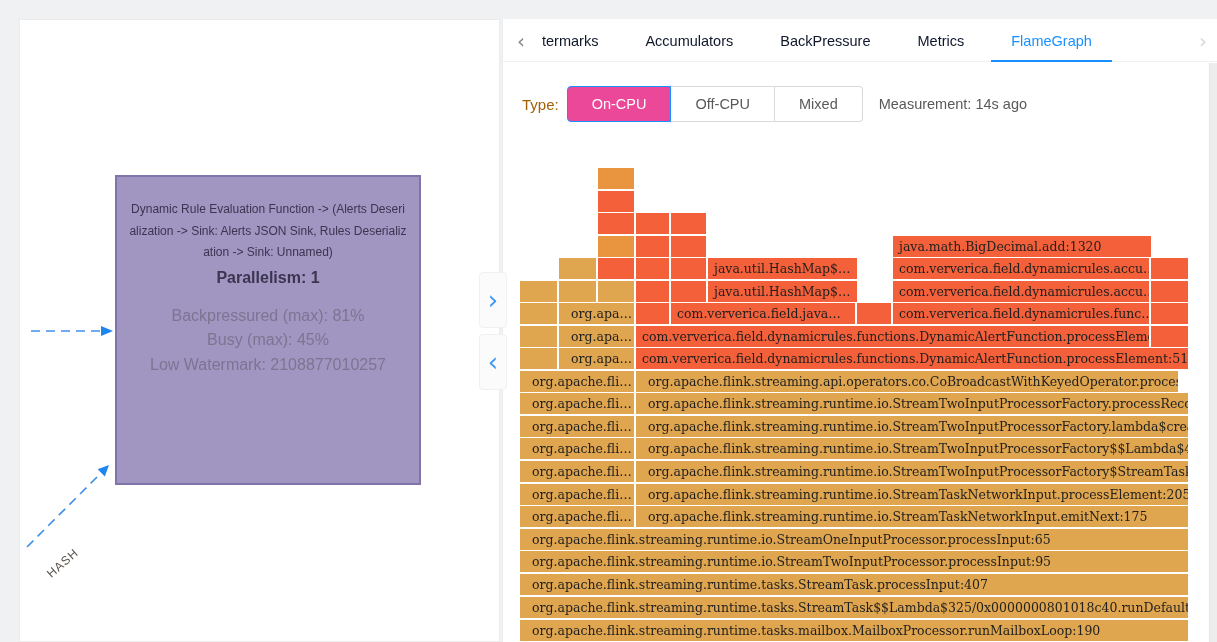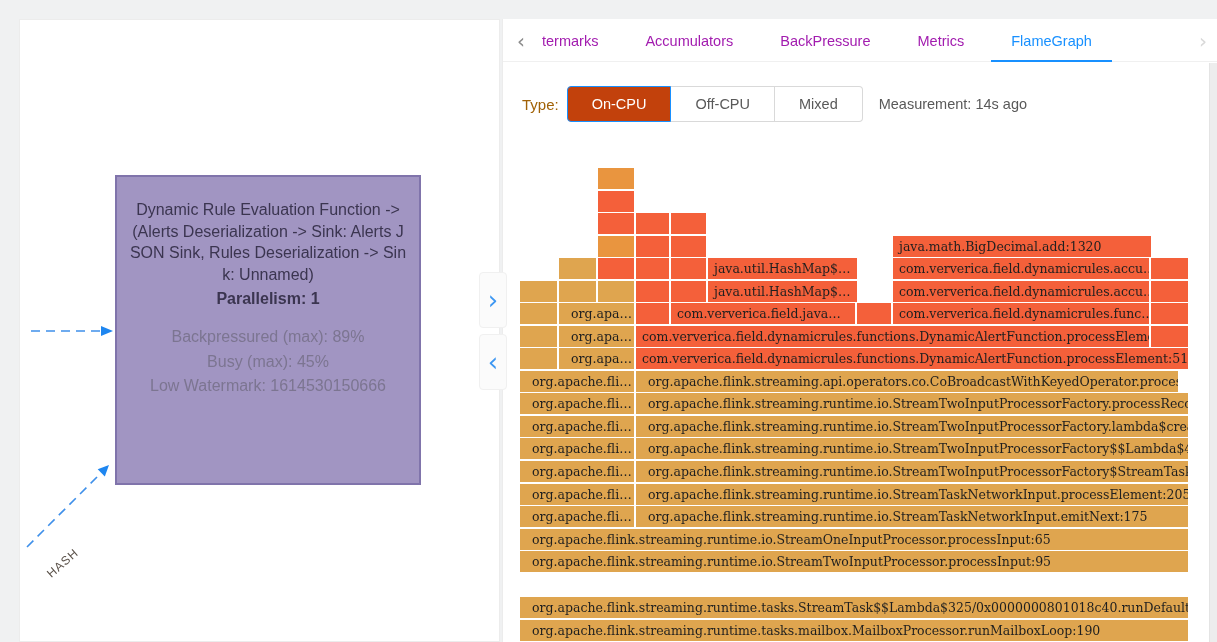--- a/index.html
+++ b/index.html
@@ -14,21 +14,21 @@
   #right-panel { left:502px; top:19px; width:715px; height:623px; border-left:1px solid #ececec; }
 
   
   #job-node {
     position:absolute; left:95px; top:155px; width:306px; height:310px;
     background:#a195c2; border:2px solid #8074ab;
     text-align:center; color:#3b3550; cursor:pointer;
   }
   .node-title {
     margin:22px auto 0; width:278px;
-    font-size:16px; line-height:21.5px; word-break:break-all;
+    font-size:12px; line-height:21.5px; word-break:break-all;
   }
   .node-parallelism { margin-top:5px; font-size:16px; font-weight:bold; }
   .node-stats { margin:17px auto 0; width:252px; font-size:16px; line-height:24.5px;
     color:#7c7591; word-break:break-all; }
   #hash-label {
     position:absolute; left:24px; top:550px;
     font-size:12px; color:#5a5149; letter-spacing:1px;
     transform:rotate(-41deg); transform-origin:0 0;
   }
   #edge-arrows { position:absolute; inset:0; pointer-events:none; }
@@ -41,40 +41,40 @@
     color:#3d97f2; font-size:26px; line-height:1; cursor:pointer; z-index:5;
     font-family:"DejaVu Sans", sans-serif;
   }
   #split-expand   { top:272px; }
   #split-collapse { top:334px; }
 
   
   #tabbar { position:absolute; left:0; top:0; width:100%; height:43px;
     border-bottom:1px solid #f0f0f0; background:#fff; }
   #tabs { position:absolute; left:39px; top:0; height:43px; display:flex; gap:47px; align-items:center; }
-  .tab { font-size:14.5px; color:#a21caf; white-space:nowrap; cursor:pointer; }
+  .tab { font-size:14.5px; color:#0f172a; white-space:nowrap; cursor:pointer; }
   .tab.active { color:#1890ff; }
   #ink-bar { position:absolute; bottom:-1px; height:2px; background:#1890ff; }
   .tab-scroll { position:absolute; top:0; height:43px; display:flex; align-items:center;
     font-size:20px; cursor:pointer; font-family:"DejaVu Sans", sans-serif; }
   #tab-prev { left:14px; color:#8c8c8c; }
   #tab-next { right:10px; color:#d9d9d9; }
 
   
   #controls { position:absolute; left:19px; top:67px; height:36px; display:flex; align-items:center; }
   #type-label { font-size:15px; color:#a16207; margin-right:8px; }
   #type-group { display:flex; height:36px; }
   .type-opt {
     height:36px; line-height:34px; padding:0 24px; font-size:14.5px;
     background:#fff; border:1px solid #d9d9d9; border-left-width:0;
     color:#595959; cursor:pointer; white-space:nowrap;
   }
   .type-opt:first-child { border-left-width:1px; border-radius:4px 0 0 4px; }
   .type-opt:last-child  { border-radius:0 4px 4px 0; }
-  .type-opt.selected { background:#c2410c; border-color:#1890ff; color:#fff; }
+  .type-opt.selected { background:#ec4899; border-color:#1890ff; color:#fff; }
   #measurement { font-size:14.5px; color:#595959; margin-left:16px; white-space:nowrap; }
 
   
   #flame-layer { position:absolute; inset:0; pointer-events:none; }
   .fbox {
     position:absolute; height:21px; pointer-events:auto; cursor:pointer;
     font-family:"DejaVu Serif", serif; font-size:12.5px; line-height:21px;
     color:#1f1f1f; white-space:nowrap; overflow:hidden; padding-left:6px;
   }
   .c-r { background:#f4603a; }
@@ -95,23 +95,23 @@
     <line x1="11" y1="311" x2="81" y2="311" stroke="#3f90ea" stroke-width="1.6" stroke-dasharray="9 6"></line>
     <polygon points="93,311 81,306 81,316" fill="#1e86f0"></polygon>
     <line x1="7" y1="527" x2="80" y2="454" stroke="#3f90ea" stroke-width="1.6" stroke-dasharray="9 6"></line>
     <polygon points="89,445 77.7,449.3 84.8,456.4" fill="#1e86f0"></polygon>
   </svg>
 
   <div id="job-node">
     <div class="node-title">Dynamic Rule Evaluation Function -&gt; (Alerts Deserialization -&gt; Sink: Alerts JSON Sink, Rules Deserialization -&gt; Sink: Unnamed)</div>
     <div class="node-parallelism">Parallelism: 1</div>
     <div class="node-stats">
-      <div>Backpressured (max): 89%</div>
+      <div>Backpressured (max): 81%</div>
       <div>Busy (max): 45%</div>
-      <div>Low Watermark: 1614530150666</div>
+      <div>Low Watermark: 2108877010257</div>
     </div>
   </div>
 
   <div id="hash-label">HASH</div>
 </div>
 
 <div id="split-expand" class="split-btn">
   <span>›</span>
 </div>
 <div id="split-collapse" class="split-btn">
@@ -195,19 +195,20 @@
     <div class="fbox c-t" style="left: 520px; top: 438px; width: 114px; height: 21px;">org.apache.fli…</div>
     <div class="fbox c-t" style="left: 636px; top: 438px; width: 552px; height: 21px;">org.apache.flink.streaming.runtime.io.StreamTwoInputProcessorFactory$$Lambda$424…</div>
     <div class="fbox c-t" style="left: 520px; top: 460.5px; width: 114px; height: 21px;">org.apache.fli…</div>
     <div class="fbox c-t" style="left: 636px; top: 460.5px; width: 552px; height: 21px;">org.apache.flink.streaming.runtime.io.StreamTwoInputProcessorFactory$StreamTaskNe…</div>
     <div class="fbox c-t" style="left: 520px; top: 483.5px; width: 114px; height: 21px;">org.apache.fli…</div>
     <div class="fbox c-t" style="left: 636px; top: 483.5px; width: 552px; height: 21px;">org.apache.flink.streaming.runtime.io.StreamTaskNetworkInput.processElement:205</div>
     <div class="fbox c-t" style="left: 520px; top: 506px; width: 114px; height: 21px;">org.apache.fli…</div>
     <div class="fbox c-t" style="left: 636px; top: 506px; width: 552px; height: 21px;">org.apache.flink.streaming.runtime.io.StreamTaskNetworkInput.emitNext:175</div>
     <div class="fbox c-t" style="left: 520px; top: 528.5px; width: 668px; height: 21px;">org.apache.flink.streaming.runtime.io.StreamOneInputProcessor.processInput:65</div>
     <div class="fbox c-t" style="left: 520px; top: 551px; width: 668px; height: 21px;">org.apache.flink.streaming.runtime.io.StreamTwoInputProcessor.processInput:95</div>
+    <div class="fbox c-t" style="left: 520px; top: 573.5px; width: 668px; height: 21px;">org.apache.flink.streaming.runtime.tasks.StreamTask.processInput:407</div>
     <div class="fbox c-t" style="left: 520px; top: 596.5px; width: 668px; height: 21px;">org.apache.flink.streaming.runtime.tasks.StreamTask$$Lambda$325/0x0000000801018c40.runDefaultAc…</div>
     <div class="fbox c-t" style="left: 520px; top: 619.5px; width: 668px; height: 21px;">org.apache.flink.streaming.runtime.tasks.mailbox.MailboxProcessor.runMailboxLoop:190</div>
     <div class="fbox c-t" style="left: 520px; top: 641.5px; width: 102px; height: 21px;"></div>
     <div class="fbox c-t" style="left: 651px; top: 641.5px; width: 537px; height: 21px;"></div>
   </div>
 
 <div id="scrollbar"></div>
 
 </body></html>

